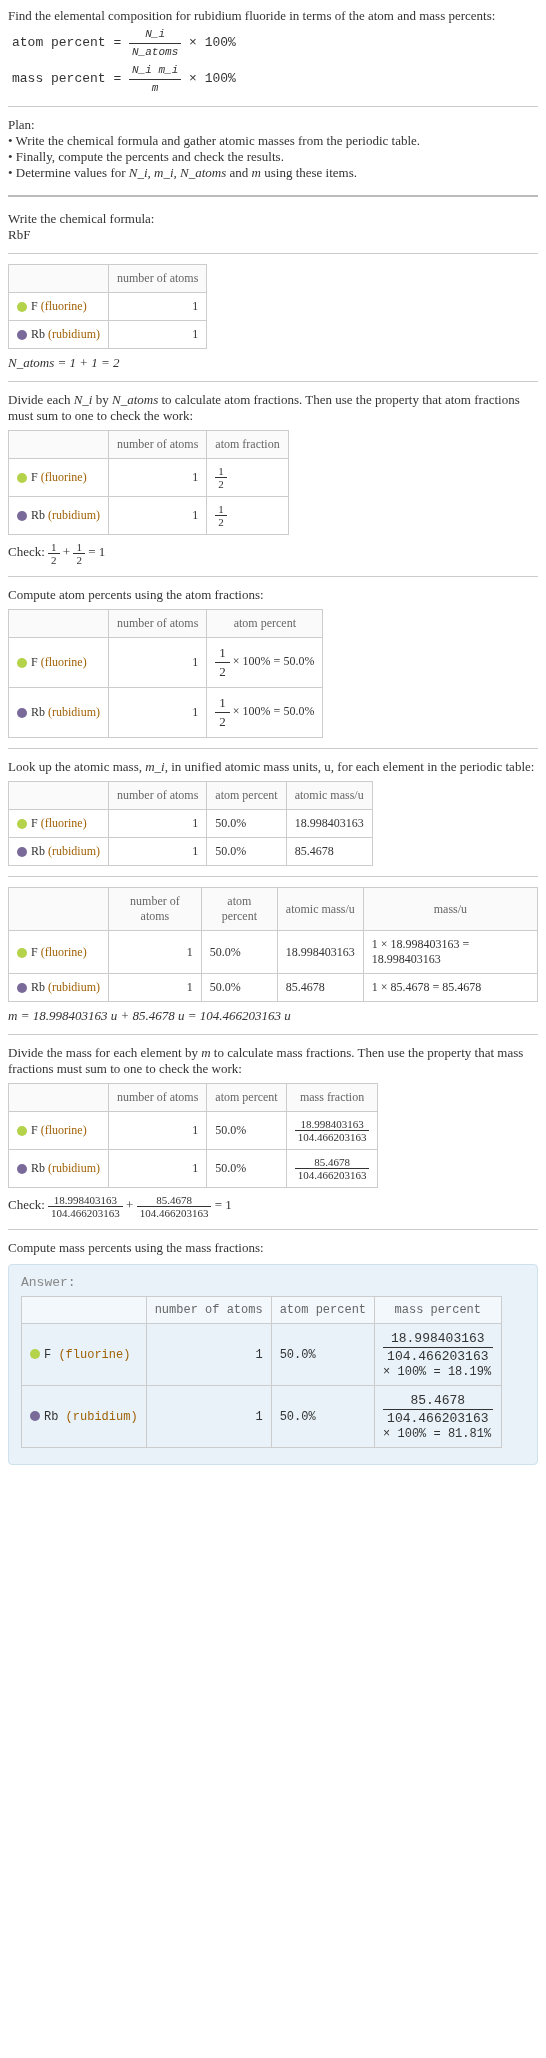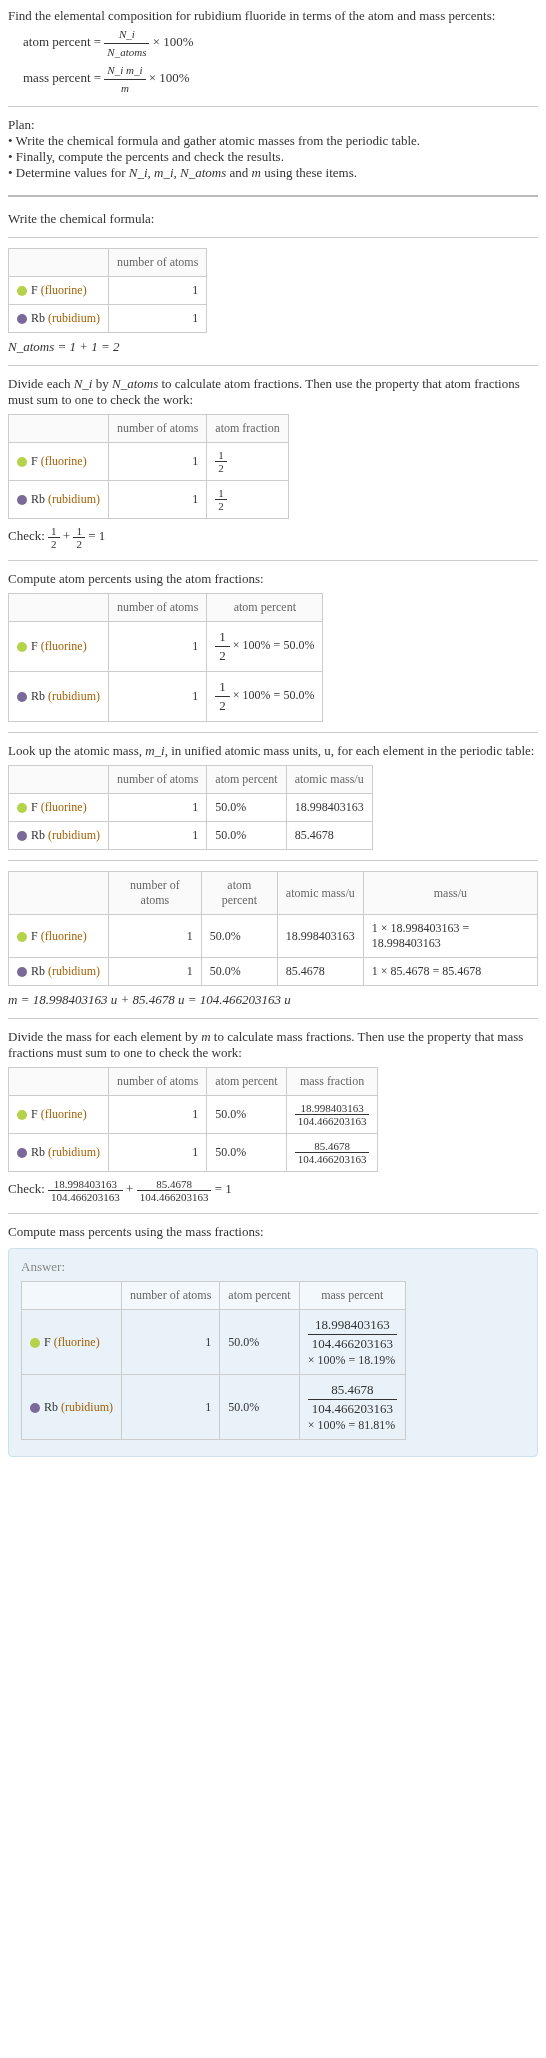--- a/index.html
+++ b/index.html
@@ -7,21 +7,21 @@
     padding: 8px;
     font-family: Georgia, 'Times New Roman', serif;
     font-size: 13px;
     color: #333;
     background: #fff;
     width: 530px;
   }
   .section { margin-bottom: 8px; }
   hr.thin { border: none; border-top: 1px solid #ccc; margin: 10px 0; }
   hr.heavy { border: none; border-top: 2px solid #bbb; margin: 14px 0; }
-  .formula-line { margin: 2px 15px; line-height: 1.5; }
+  .formula-line { margin: 2px 4px; line-height: 1.5; font-family: Liberation Mono, monospace; }
   .frac {
     display: inline-block;
     vertical-align: middle;
     text-align: center;
     font-size: 11px;
   }
   .frac .num { display: block; border-bottom: 1px solid #333; padding: 0 3px; }
   .frac .den { display: block; padding: 0 3px; }
   .fracbig {
     display: inline-block;
@@ -59,20 +59,21 @@
     vertical-align: middle;
   }
   .dot-f { background: #b4d24a; }
   .dot-rb { background: #7a6a9a; }
   .muted { color: #a16207; }
   .answer-box {
     background: #e8f2f8;
     border: 1px solid #cfe2ec;
     border-radius: 4px;
     padding: 10px 12px;
+    font-family: Liberation Mono, monospace;
   }
   .answer-box .lbl { color: #888; margin-bottom: 6px; }
   .answer-box table.data th { background: #f2f8fc; }
   .eq { margin: 0 0; }
 </style>
 </head>
 <body>
 
 <div class="section">
   <div>Find the elemental composition for rubidium fluoride in terms of the atom and mass percents:</div>
@@ -102,20 +103,21 @@
   <div>• Finally, compute the percents and check the results.</div>
   <div>
     <span>• Determine values for </span><i>N_i, m_i, N_atoms</i><span> and </span><i>m</i><span> using these items.</span>
   </div>
 </div>
 
 <hr class="heavy">
 
 <div class="section">
   <div>Write the chemical formula:</div>
+  <div>RbF</div>
 </div>
 
 <hr class="thin">
 
 <div class="section">
   <table class="data">
     <tbody>
         <tr>
           <th></th>
           <th>number of atoms</th>

